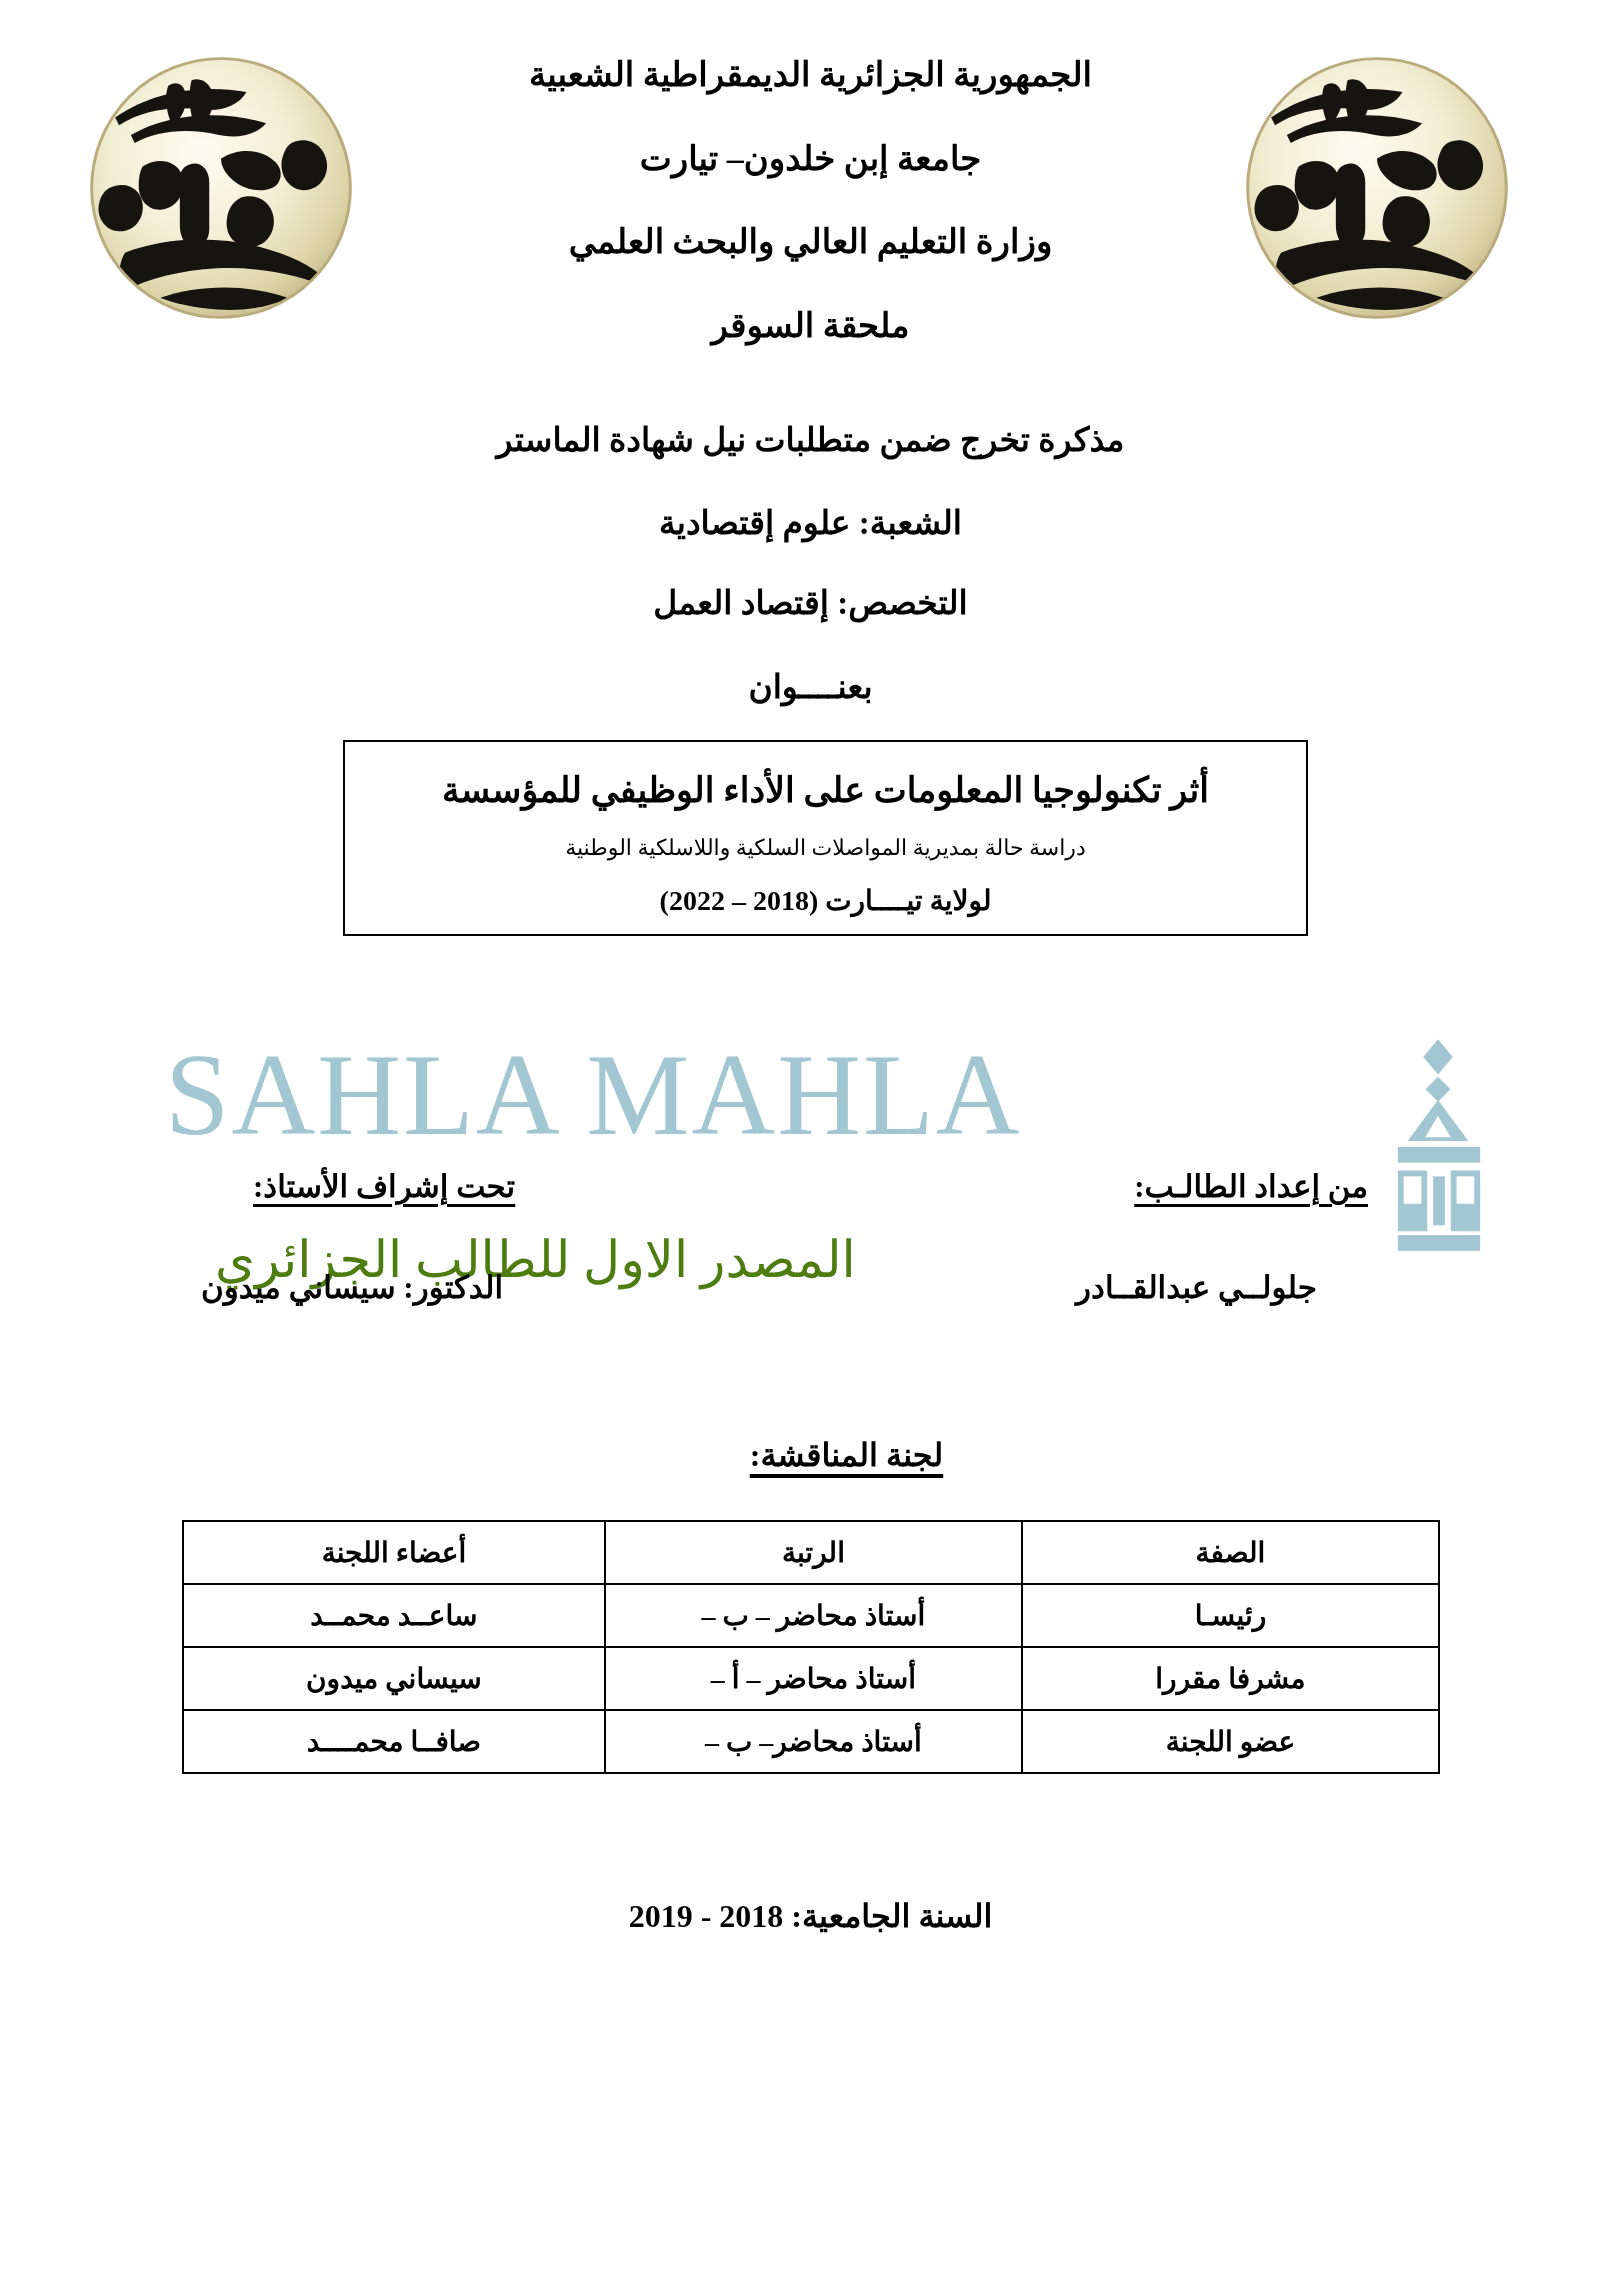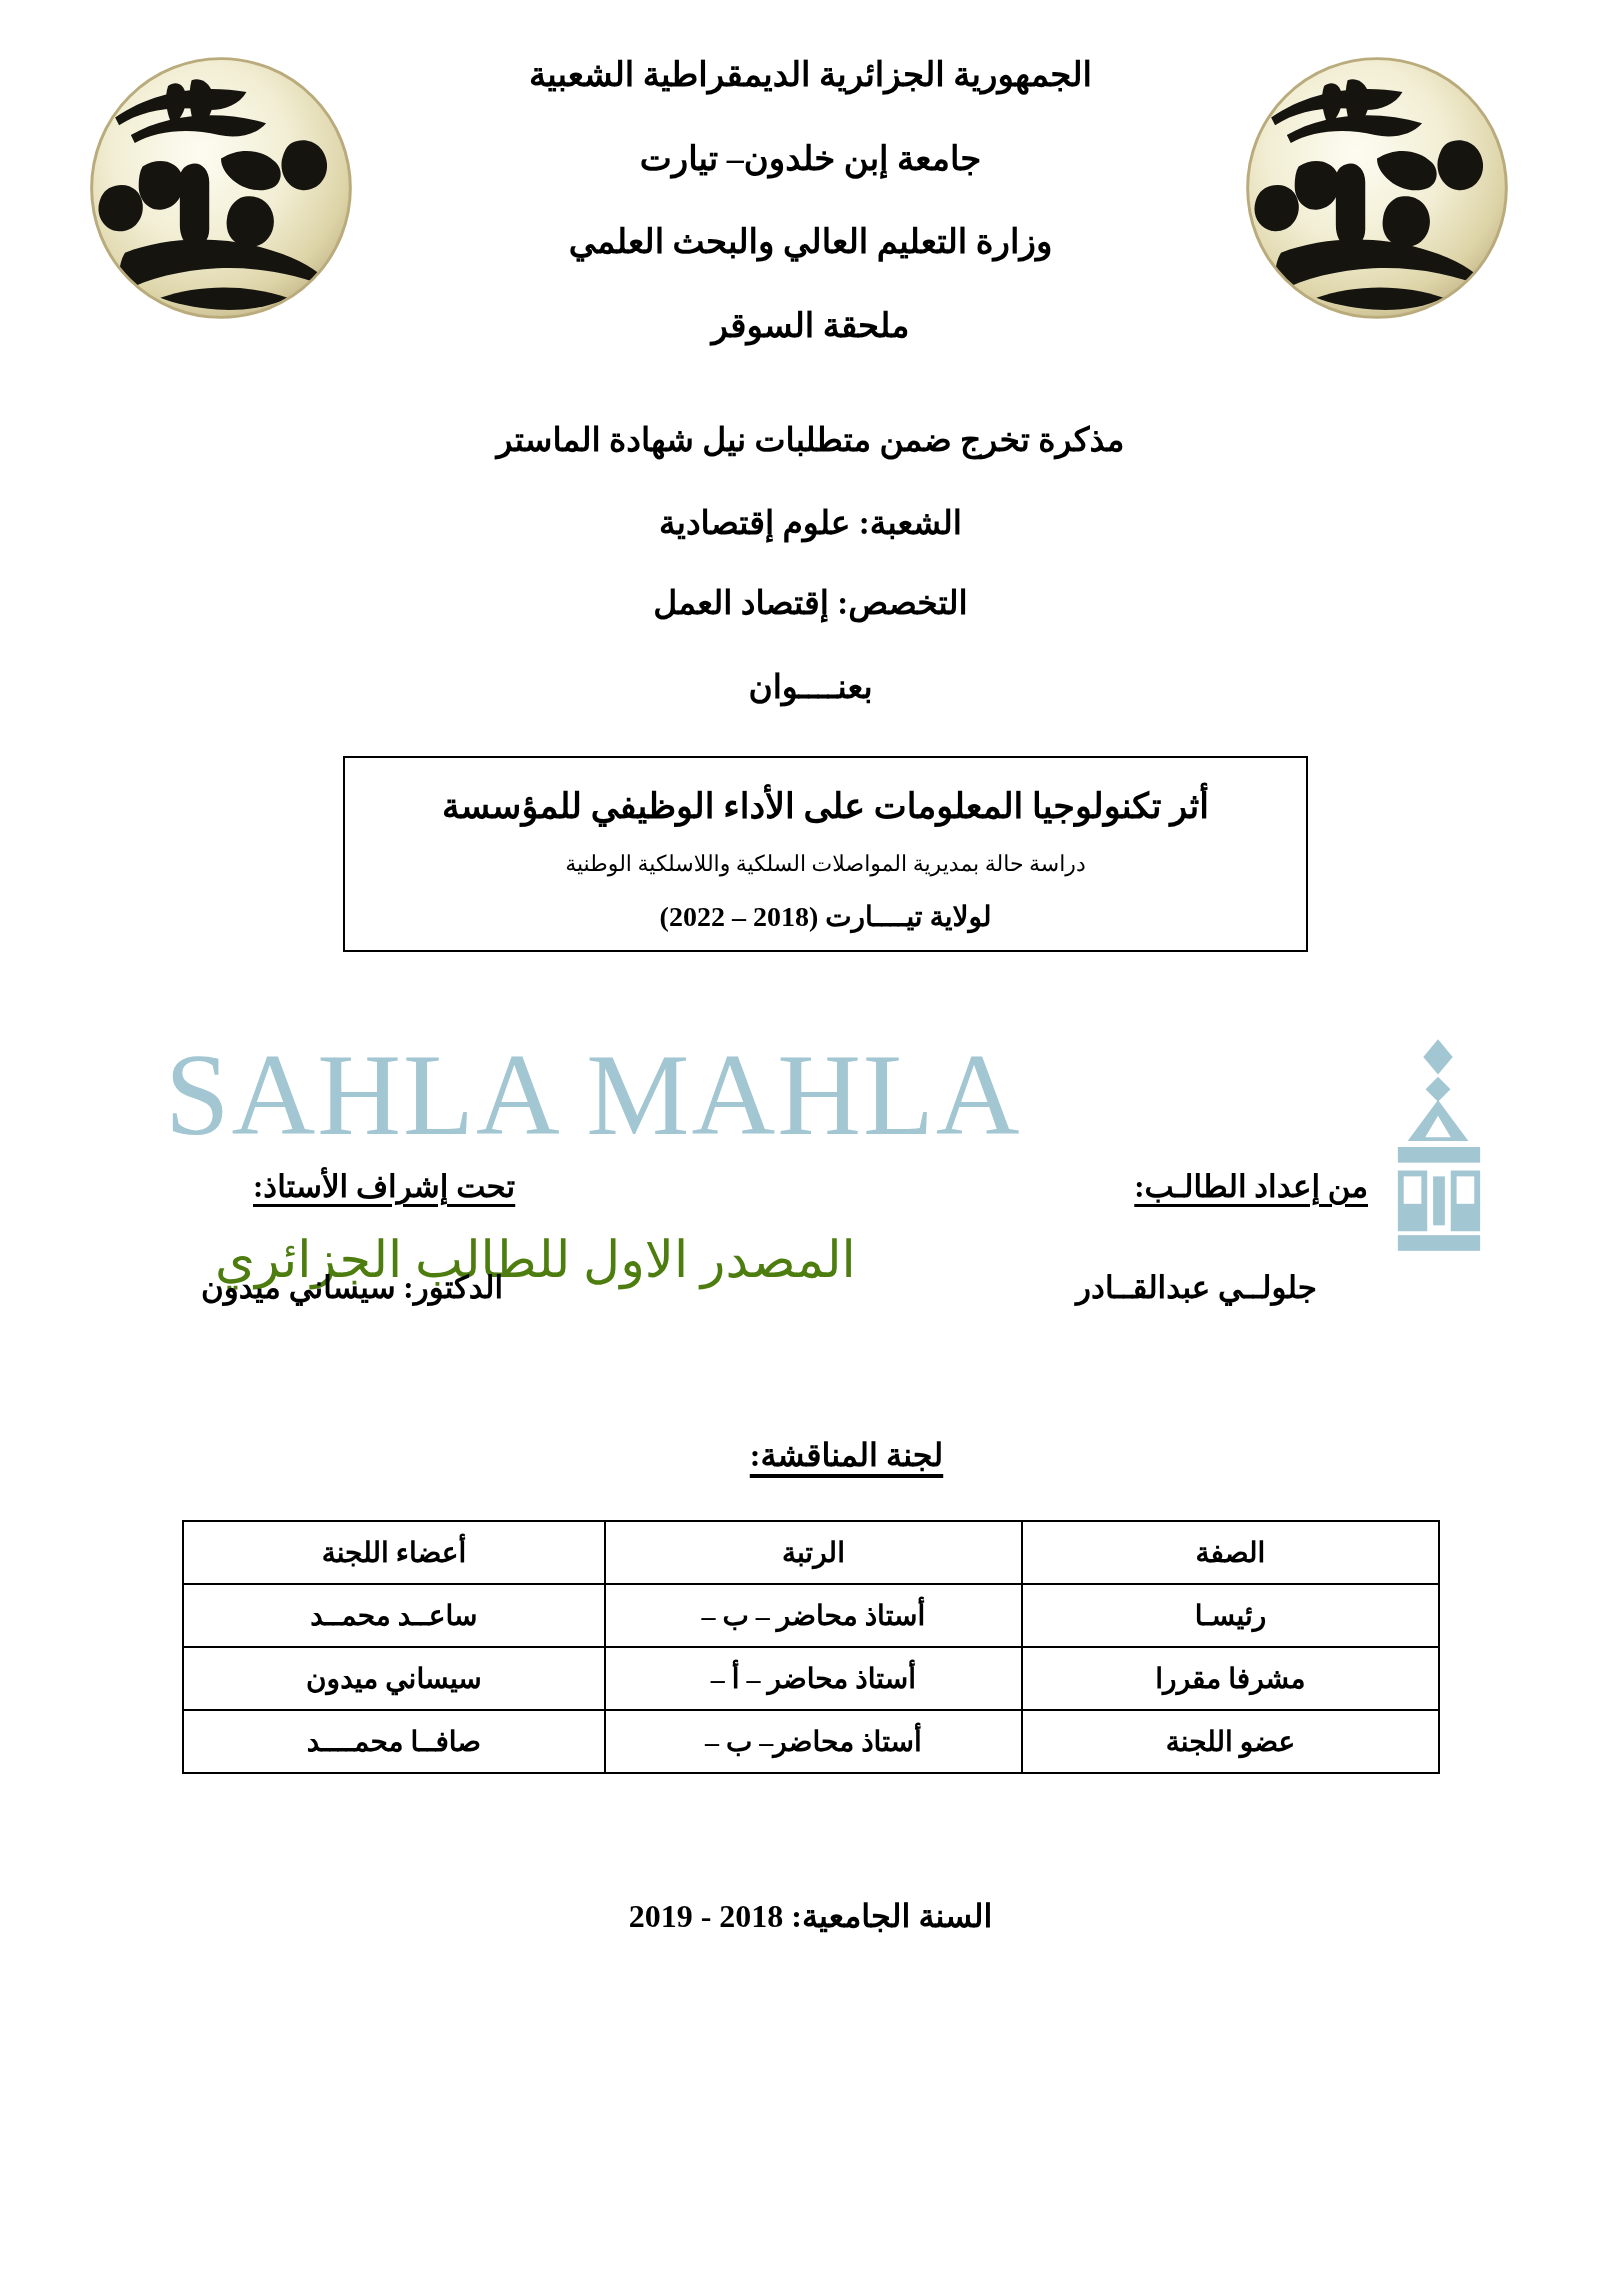--- a/index.html
+++ b/index.html
@@ -95,21 +95,20 @@
   .title-box {
     position: absolute;
     top: 740px;
     left: 343px;
     width: 965px;
     height: 196px;
     border: 2.9px solid #000000;
     box-sizing: border-box;
     text-align: center;
     padding-top: 26.5px;
-    margin-top: 16px;
   }
   .title-main {
     font-weight: bold;
     font-size: 35px;
     line-height: 1.25;
     margin-bottom: 21.6px;
   }
   .title-sub1 {
     font-size: 22px;
     line-height: 1.25;

